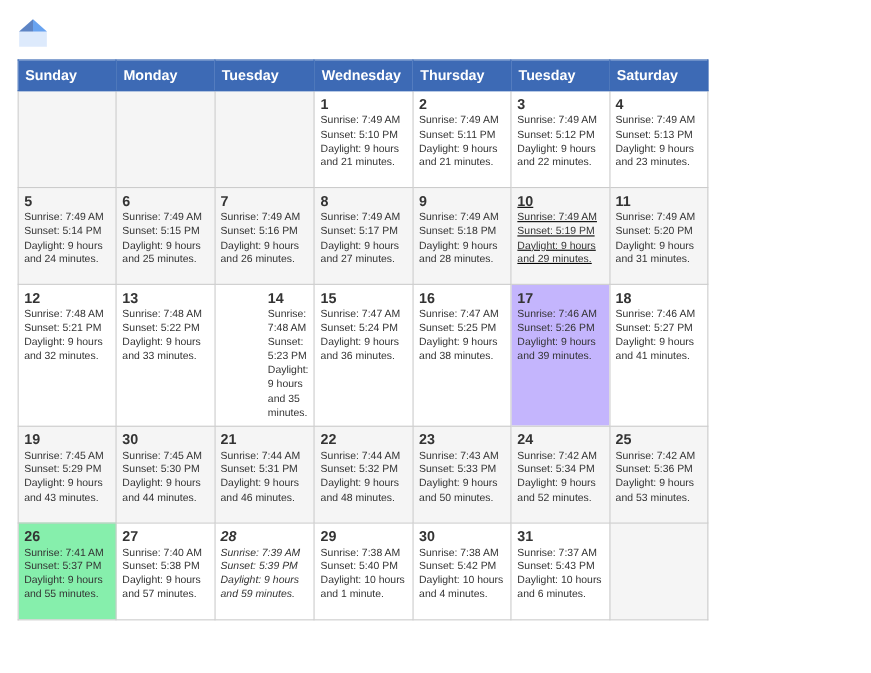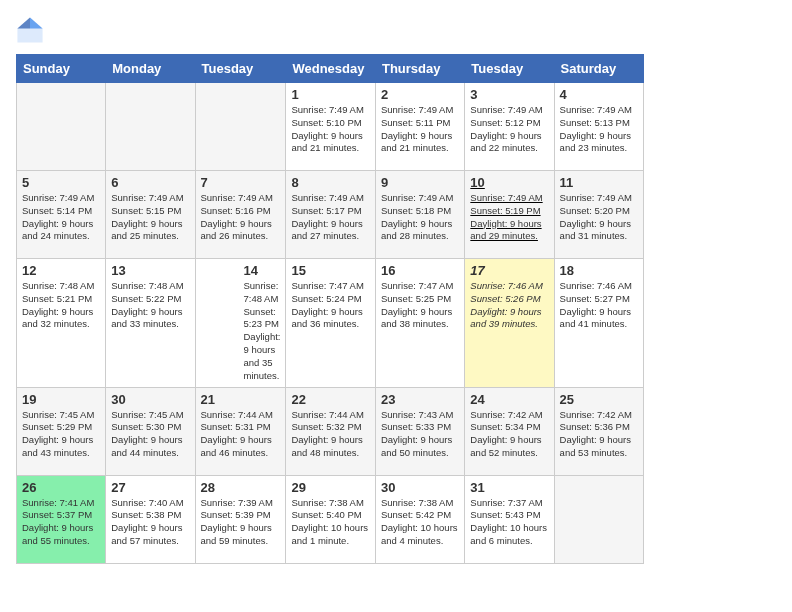--- a/index.html
+++ b/index.html
@@ -232,21 +232,21 @@
             <div class="day-info" style="white-space: pre-line;">Sunrise: 7:47 AM
 Sunset: 5:24 PM
 Daylight: 9 hours and 36 minutes.</div>
           </td>
           <td style="background: rgb(255, 255, 255);">
             <div class="day-num">16</div>
             <div class="day-info" style="white-space: pre-line;">Sunrise: 7:47 AM
 Sunset: 5:25 PM
 Daylight: 9 hours and 38 minutes.</div>
           </td>
-          <td style="background: #fef9c3; font-style: italic;">
+          <td style="background: #c4b5fd;">
             <div class="day-num">17</div>
             <div class="day-info" style="white-space: pre-line;">Sunrise: 7:46 AM
 Sunset: 5:26 PM
 Daylight: 9 hours and 39 minutes.</div>
           </td>
           <td style="background: rgb(255, 255, 255);">
             <div class="day-num">18</div>
             <div class="day-info" style="white-space: pre-line;">Sunrise: 7:46 AM
 Sunset: 5:27 PM
 Daylight: 9 hours and 41 minutes.</div>
@@ -302,21 +302,21 @@
             <div class="day-info" style="white-space: pre-line;">Sunrise: 7:41 AM
 Sunset: 5:37 PM
 Daylight: 9 hours and 55 minutes.</div>
           </td>
           <td style="background: rgb(255, 255, 255);">
             <div class="day-num">27</div>
             <div class="day-info" style="white-space: pre-line;">Sunrise: 7:40 AM
 Sunset: 5:38 PM
 Daylight: 9 hours and 57 minutes.</div>
           </td>
-          <td style="background: rgb(255, 255, 255);">
+          <td style="background: rgb(255, 255, 255); font-style: italic;">
             <div class="day-num">28</div>
             <div class="day-info" style="white-space: pre-line;">Sunrise: 7:39 AM
 Sunset: 5:39 PM
 Daylight: 9 hours and 59 minutes.</div>
           </td>
           <td style="background: rgb(255, 255, 255);">
             <div class="day-num">29</div>
             <div class="day-info" style="white-space: pre-line;">Sunrise: 7:38 AM
 Sunset: 5:40 PM
 Daylight: 10 hours and 1 minute.</div>

